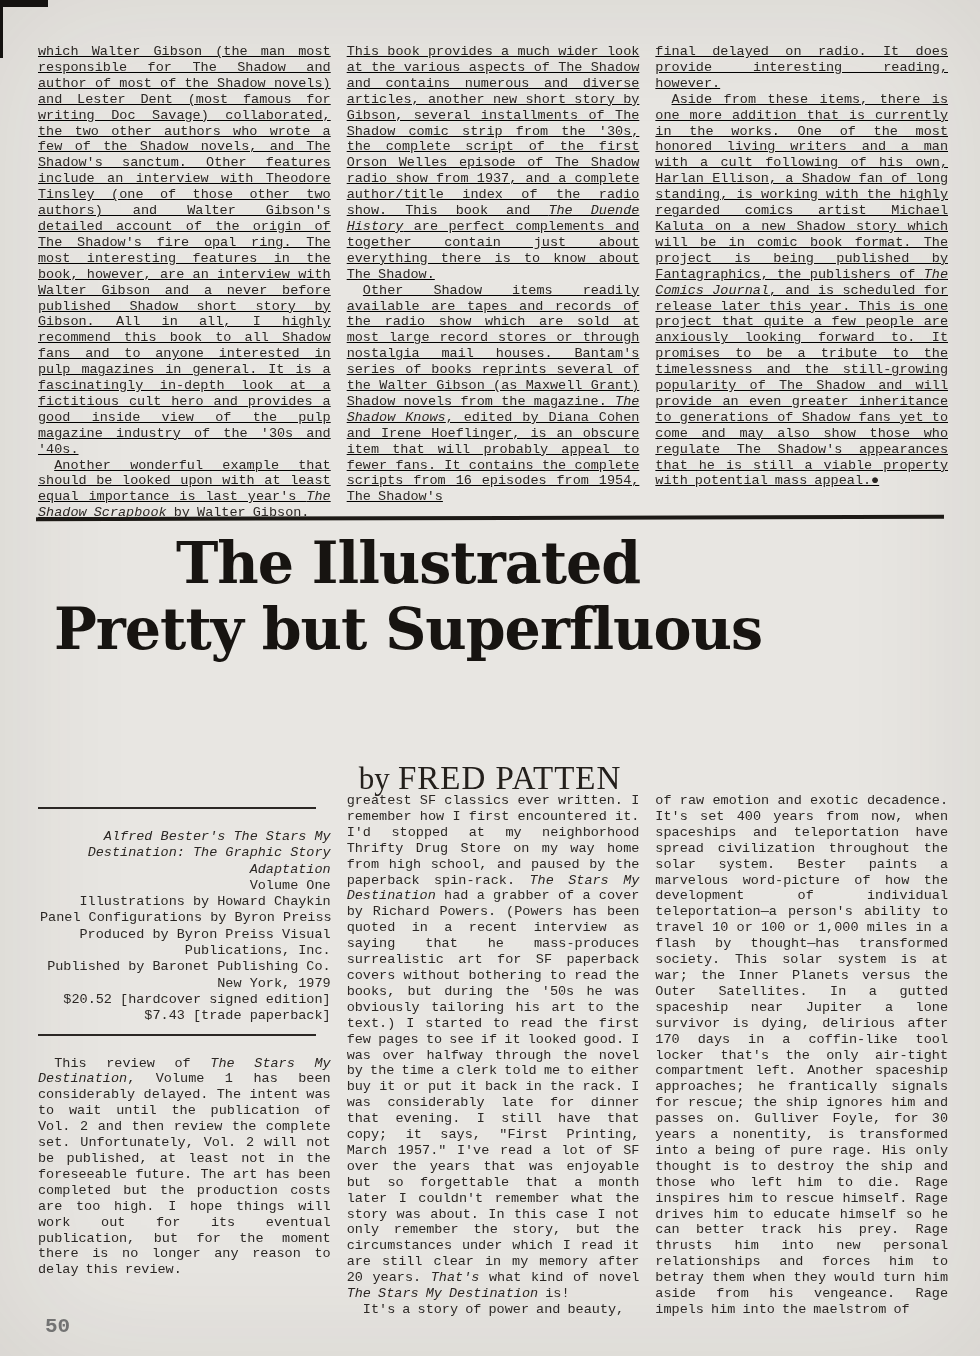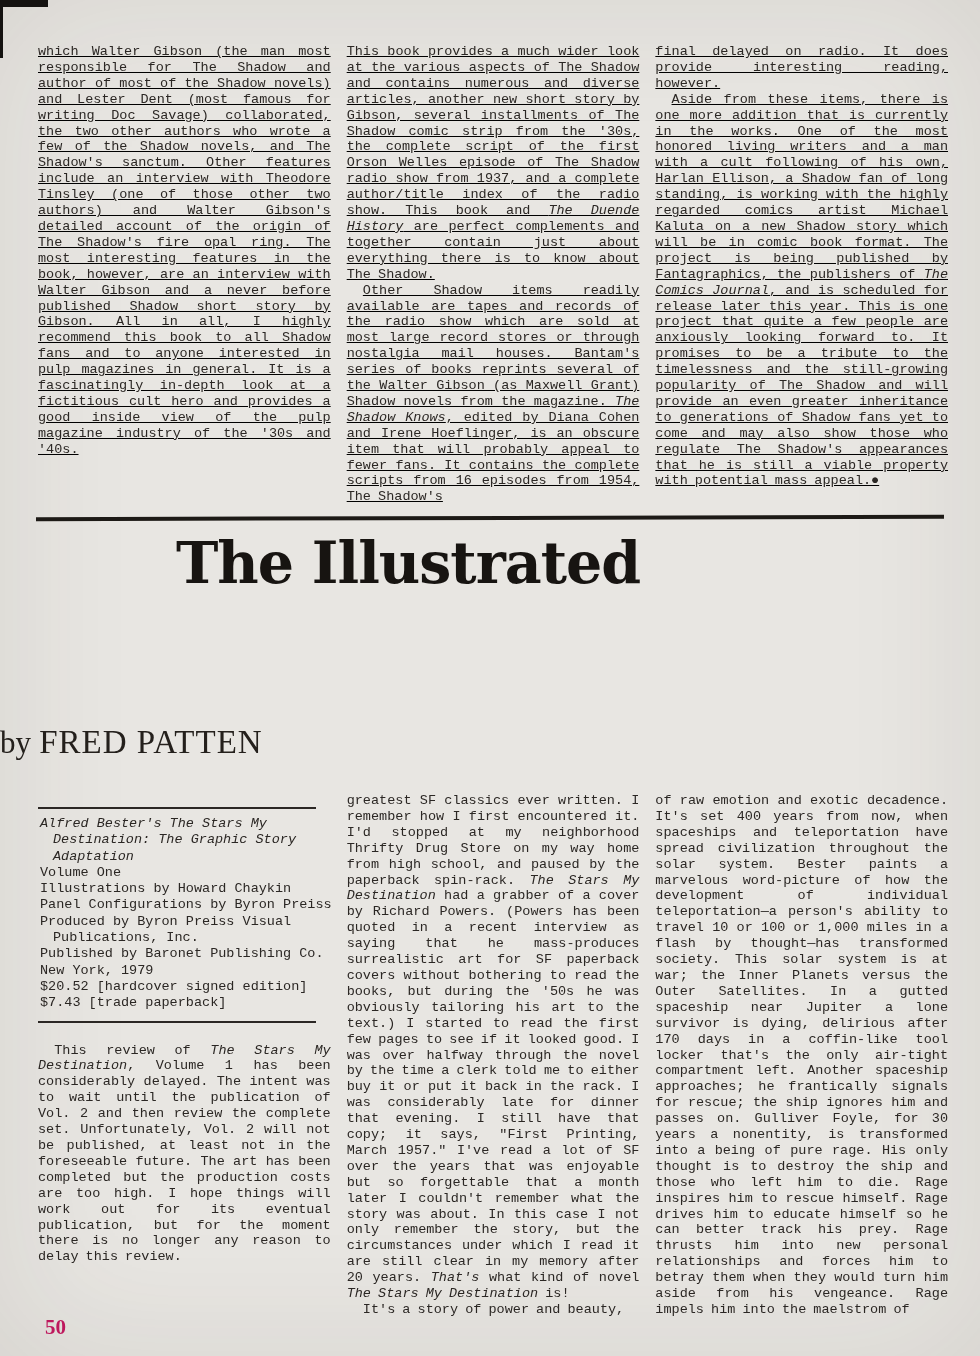--- a/index.html
+++ b/index.html
@@ -22,61 +22,63 @@
         letter-spacing:0;word-spacing:-1px;}
   .para.indent{text-indent:2ch;}
   .para i{font-style:italic;}
 
   
   .big-rule{position:absolute;left:36px;top:516px;width:908px;height:4px;background:var(--rule);
             transform:rotate(-.15deg);}
   .headline{position:absolute;left:0;top:530px;width:785px;text-align:center;color:var(--headline_ink);
             font-family:"DejaVu Serif","Liberation Serif",serif;font-weight:bold;
             font-size:57px;line-height:66px;letter-spacing:-1px;padding-left:31px;}
-  .byline{position:absolute;left:0;top:724px;width:980px;color:#24201c;
+  .byline{position:absolute;left:0;top:760px;width:980px;text-align:center;color:#24201c;
           font-family:"Liberation Serif","DejaVu Serif",serif;font-size:33px;line-height:36px;}
   .byline .prefix{font-size:31px;}
   .byline .name{letter-spacing:1px;}
 
   
   .credits{margin-top:14px;margin-bottom:20px;}
   .credit-rule{width:278px;height:2px;background:var(--ink);}
-  .credit-lines{padding:7px 0 9px 2px;}
+  .credit-lines{padding:20px 0 9px 2px;text-align:right;}
   .credit-lines .line{font-size:13.5px;line-height:16.3px;color:var(--ink);white-space:nowrap;}
   .credit-lines .line.it{font-style:italic;}
   .credit-lines .line.hang{padding-left:1.6ch;}
 
-  .pageno{position:absolute;left:45px;top:1315px;font-family:Liberation Serif, serif;
-          font-weight:bold;font-size:21px;color:#be185d;}
+  .pageno{position:absolute;left:45px;top:1315px;font-family:Liberation Mono, monospace;
+          font-weight:bold;font-size:21px;color:#737373;}
 </style>
 </head>
 <body>
 
 <div class="page">
   <div class="mark-top"></div>
   <div class="mark-left"></div>
 
   <section class="cols top-cols">
     <div class="col">
         <p class="para"><span>which Walter Gibson (the man most responsible for The Shadow and author of most of the Shadow novels) and Lester Dent (most famous for writing Doc Savage) collaborated, the two other authors who wrote a few of the Shadow novels, and The Shadow's sanctum. Other features include an interview with Theodore Tinsley (one of those other two authors) and Walter Gibson's detailed account of the origin of The Shadow's fire opal ring. The most interesting features in the book, however, are an interview with Walter Gibson and a never before published Shadow short story by Gibson. All in all, I highly recommend this book to all Shadow fans and to anyone interested in pulp magazines in general. It is a fascinatingly in-depth look at a fictitious cult hero and provides a good inside view of the pulp magazine industry of the '30s and '40s.</span></p>
+        <p class="para indent"><span>Another wonderful example that should be looked upon with at least equal importance is last year's </span><i>The Shadow Scrapbook</i><span> by Walter Gibson.</span></p>
       </div>
     <div class="col">
         <p class="para"><span>This book provides a much wider look at the various aspects of The Shadow and contains numerous and diverse articles, another new short story by Gibson, several installments of The Shadow comic strip from the '30s, the complete script of the first Orson Welles episode of The Shadow radio show from 1937, and a complete author/title index of the radio show. This book and </span><i>The Duende History</i><span> are perfect complements and together contain just about everything there is to know about The Shadow.</span></p>
         <p class="para indent"><span>Other Shadow items readily available are tapes and records of the radio show which are sold at most large record stores or through nostalgia mail houses. Bantam's series of books reprints several of the Walter Gibson (as Maxwell Grant) Shadow novels from the magazine. </span><i>The Shadow Knows</i><span>, edited by Diana Cohen and Irene Hoeflinger, is an obscure item that will probably appeal to fewer fans. It contains the complete scripts from 16 episodes from 1954, The Shadow's</span></p>
       </div>
     <div class="col">
         <p class="para"><span>final delayed on radio. It does provide interesting reading, however.</span></p>
         <p class="para indent"><span>Aside from these items, there is one more addition that is currently in the works. One of the most honored living writers and a man with a cult following of his own, Harlan Ellison, a Shadow fan of long standing, is working with the highly regarded comics artist Michael Kaluta on a new Shadow story which will be in comic book format. The project is being published by Fantagraphics, the publishers of </span><i>The Comics Journal</i><span>, and is scheduled for release later this year. This is one project that quite a few people are anxiously looking forward to. It promises to be a tribute to the timelessness and the still-growing popularity of The Shadow and will provide an even greater inheritance to generations of Shadow fans yet to come and may also show those who regulate The Shadow's appearances that he is still a viable property with potential mass appeal.●</span></p>
       </div>
   </section>
 
   <div class="big-rule"></div>
 
   <h1 class="headline">
       <div class="line">The Illustrated</div>
+      <div class="line">Pretty but Superfluous</div>
     </h1>
 
   <div class="byline">
     <span class="prefix">by</span>
     <span class="name">FRED PATTEN</span>
   </div>
 
   <section class="cols bottom-cols">
     <div class="col">
       <div class="credits">

